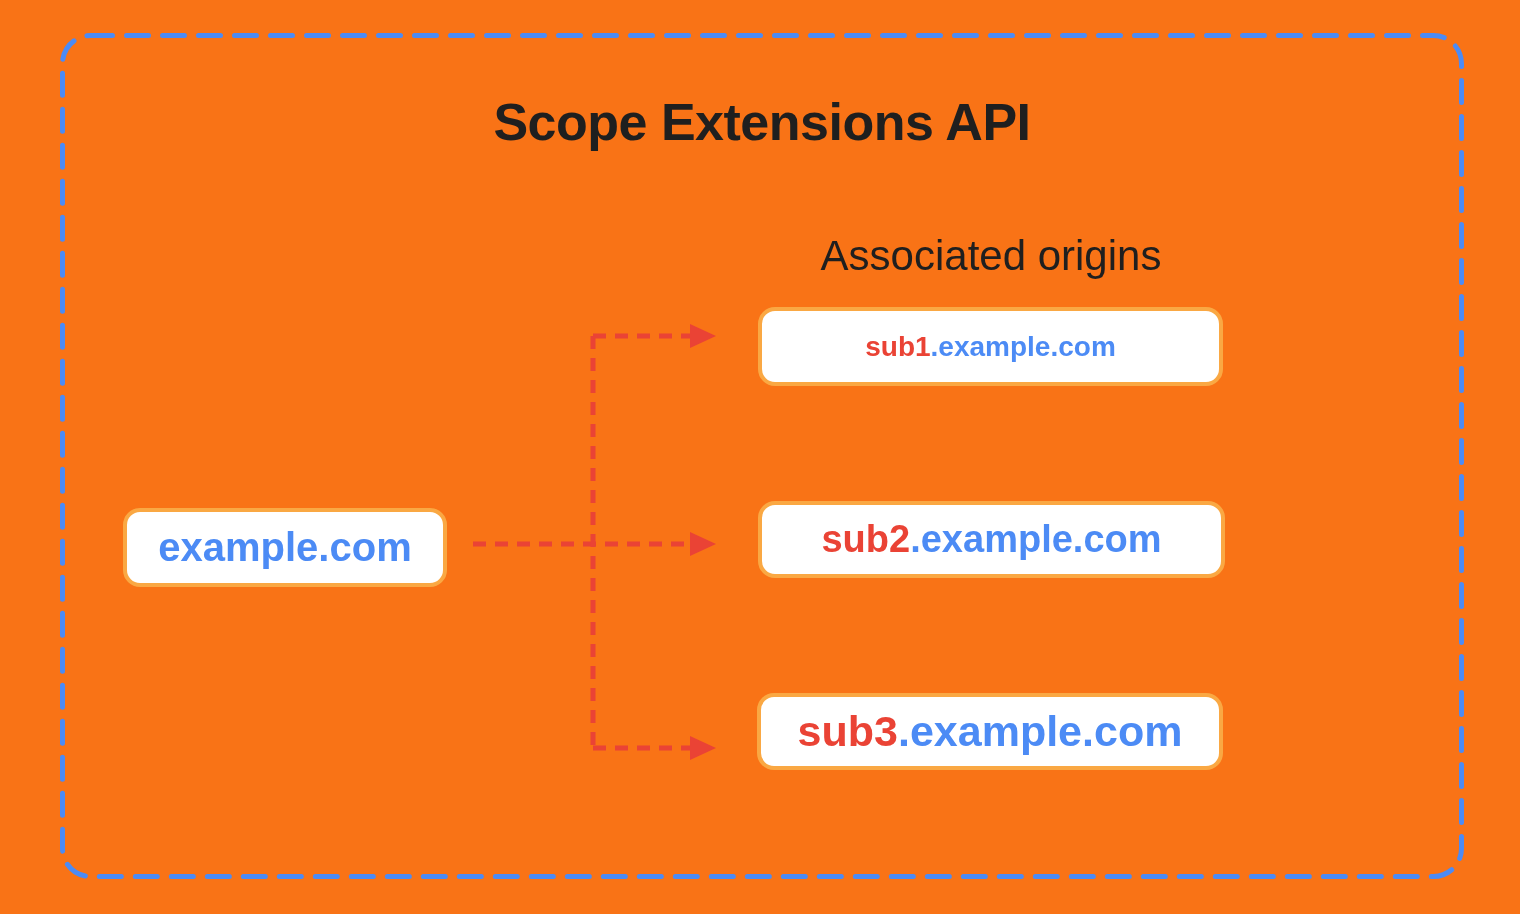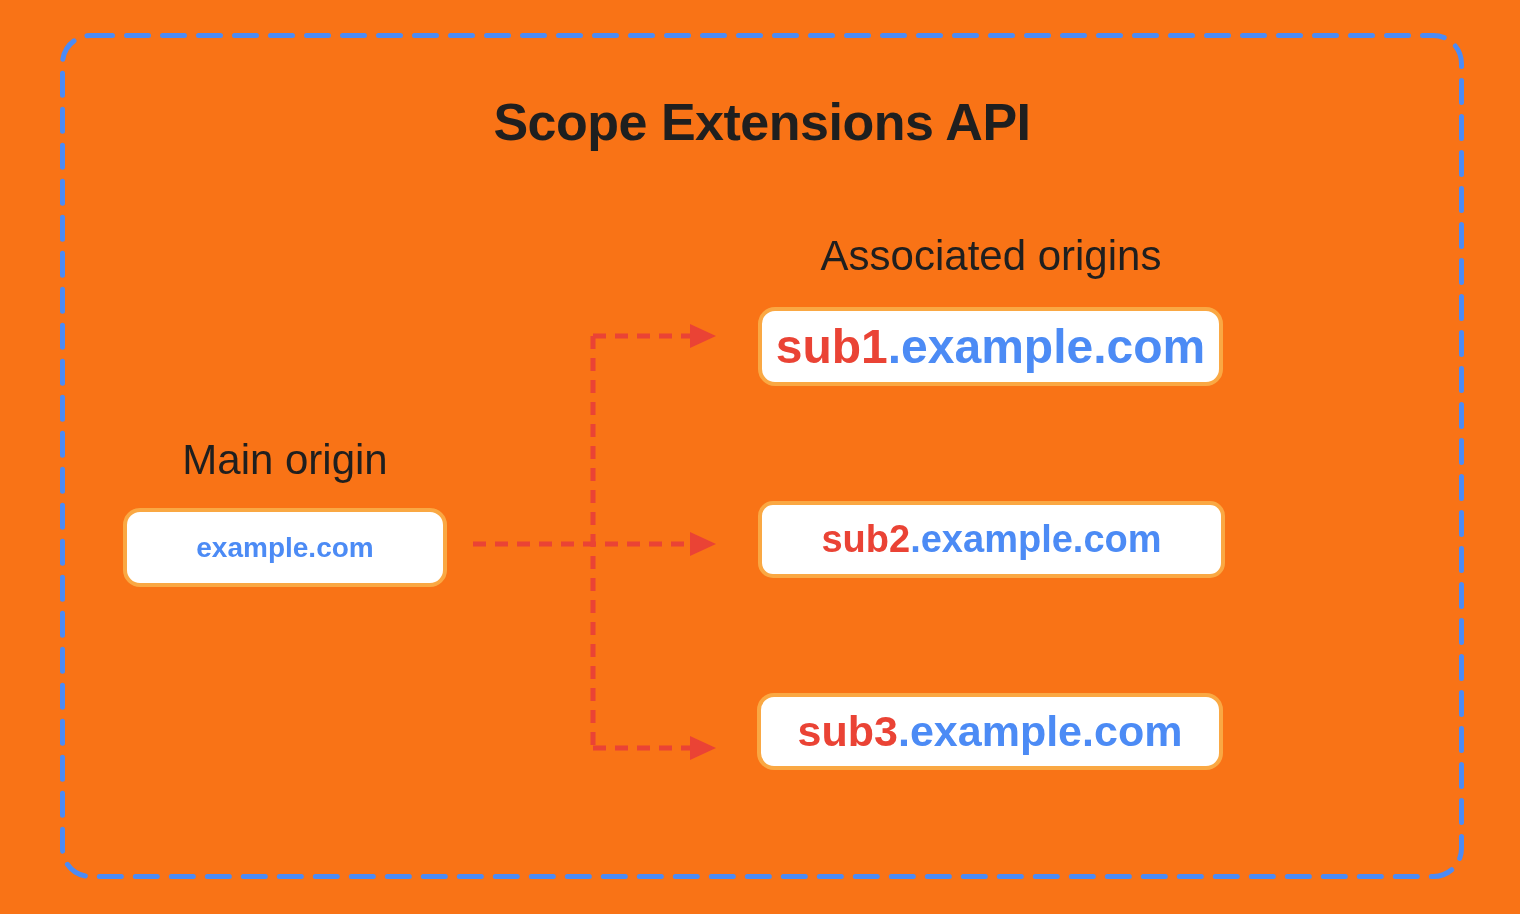--- a/index.html
+++ b/index.html
@@ -51,23 +51,23 @@
   .origin-box{
     position:absolute;
     box-sizing:border-box;
     background:#ffffff;
     border:4px solid var(--orange);
     border-radius:17px;
     display:flex;align-items:center;justify-content:center;
     font-weight:700;
     white-space:nowrap;
   }
-  .box-example{left:123px;top:508px;width:324px;height:79px;font-size:28px;}
-  .box-sub1{left:758px;top:307px;width:465px;height:79px;font-size:48px;}
-  .box-sub2{left:758px;top:501px;width:467px;height:77px;font-size:38px;border-radius:15px;}
+  .box-example{left:123px;top:508px;width:324px;height:79px;font-size:40px;}
+  .box-sub1{left:758px;top:307px;width:465px;height:79px;font-size:28px;}
+  .box-sub2{left:758px;top:501px;width:467px;height:77px;font-size:38px;}
   .box-sub3{left:757px;top:693px;width:466px;height:77px;font-size:43px;}
   .t-blue{color:var(--blue);}
   .t-red{color:var(--red);}
 </style>
 </head>
 <body>
 
 <div class="canvas">
 
   <svg class="layer" viewBox="0 0 1520 914" xmlns="http://www.w3.org/2000/svg">
@@ -78,21 +78,20 @@
     <path class="redline" d="M593 336 H690"></path>
     <path class="redline" d="M593 748 H690"></path>
 
     <polygon class="redfill" points="690,324 690,348 716,336"></polygon>
     <polygon class="redfill" points="690,532 690,556 716,544"></polygon>
     <polygon class="redfill" points="690,736 690,760 716,748"></polygon>
   </svg>
 
   <div class="title">Scope Extensions API</div>
 
-  <div class="col-label label-main">Main origin</div>
 
   <div class="col-label label-assoc">Associated origins</div>
 
   <div class="origin-box box-example">
     <span class="t-blue">example.com</span>
   </div>
 
   <div class="origin-box box-sub1">
     <span class="t-red">sub1</span>
       <span class="t-blue">.example.com</span>

